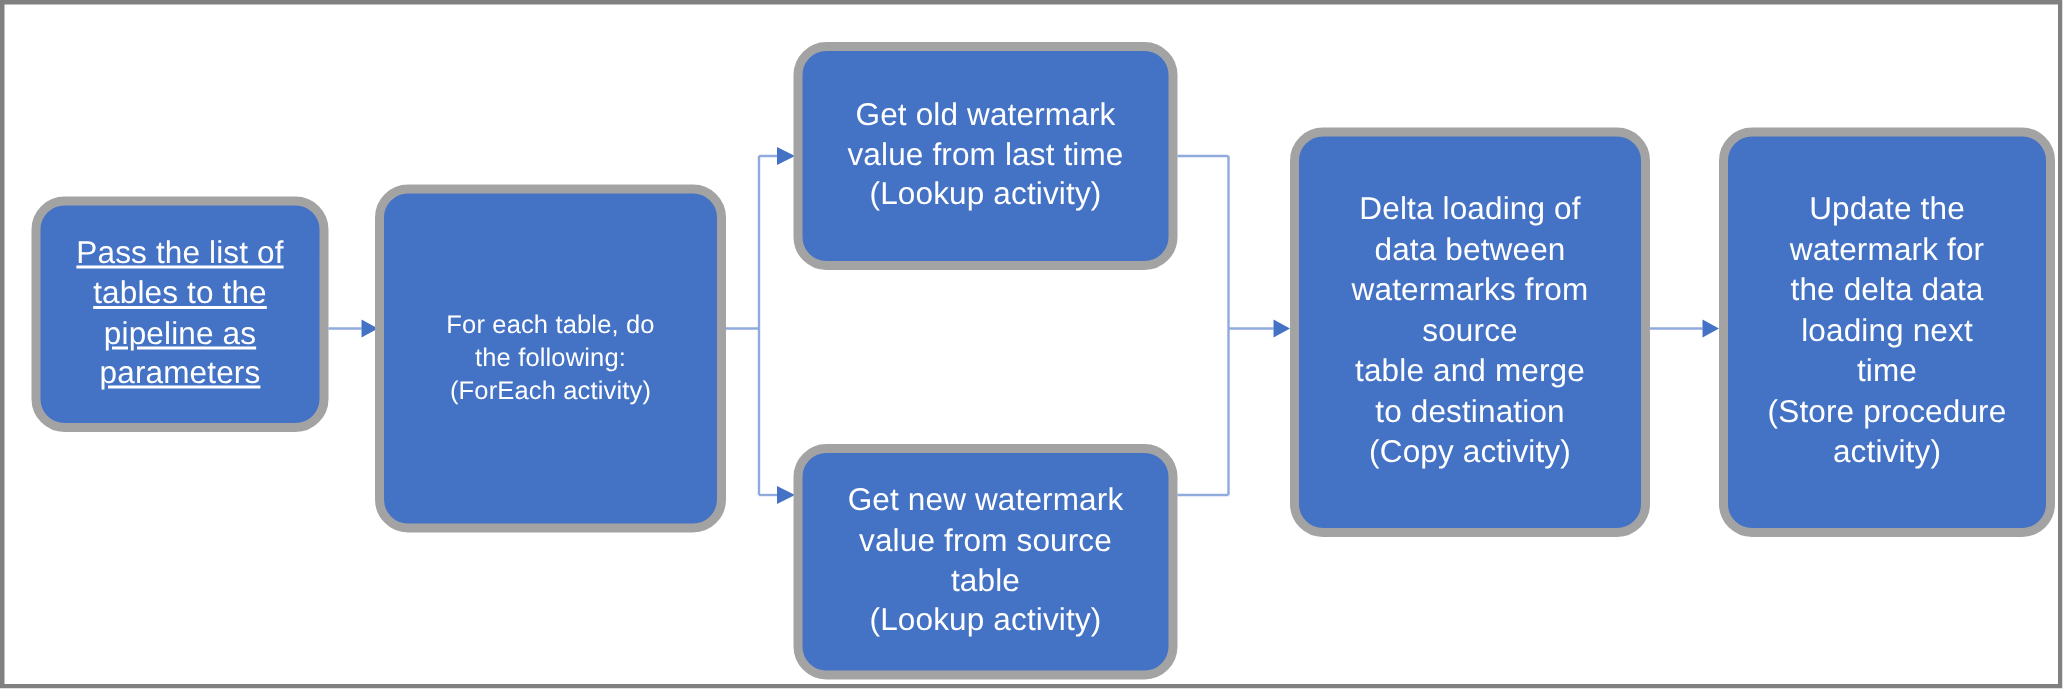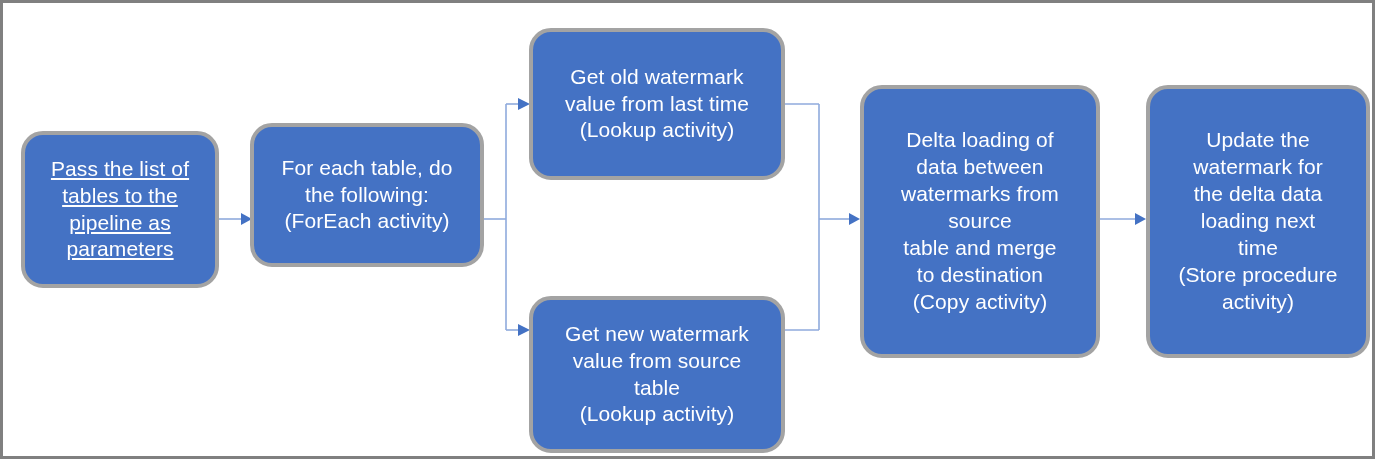--- a/index.html
+++ b/index.html
@@ -17,41 +17,41 @@
     height: 459px;
     background: #ffffff;
     box-sizing: border-box;
     border: 3px solid #808080;
     overflow: hidden;
   }
   .node {
     position: absolute;
     box-sizing: border-box;
     background: #4472C4;
-    border: 4px solid #a3a3a3;
+    border: 6px solid #a3a3a3;
     border-radius: 22px;
     color: #ffffff;
     display: flex;
     align-items: center;
     justify-content: center;
     text-align: center;
     line-height: 1.28;
     letter-spacing: 0.1px;
     -webkit-font-smoothing: antialiased;
   }
   .node .label {
     display: block;
     width: 100%;
     padding: 0 10px;
     box-sizing: border-box;
     white-space: pre-line;
   }
   
   #node-1 { left: 18px;   top: 128px; width: 198px; height: 157px; font-size: 21px; text-decoration: underline; }
-  #node-2 { left: 247px;  top: 120px; width: 234px; height: 144px; font-size: 21px; }
+  #node-2 { left: 247px;  top: 120px; width: 234px; height: 232px; font-size: 17px; }
   #node-3 { left: 526px;  top: 25px;  width: 256px; height: 152px; font-size: 21px; }
   #node-4 { left: 526px;  top: 248px; width: 256px; height: 157px; font-size: 21px; margin-top: 45px; }
   #node-5 { left: 857px;  top: 82px;  width: 240px; height: 273px; font-size: 21px; }
   #node-6 { left: 1143px; top: 82px;  width: 224px; height: 273px; font-size: 21px; }
 
   
   #connectors {
     position: absolute;
     left: 0;
     top: 0;

